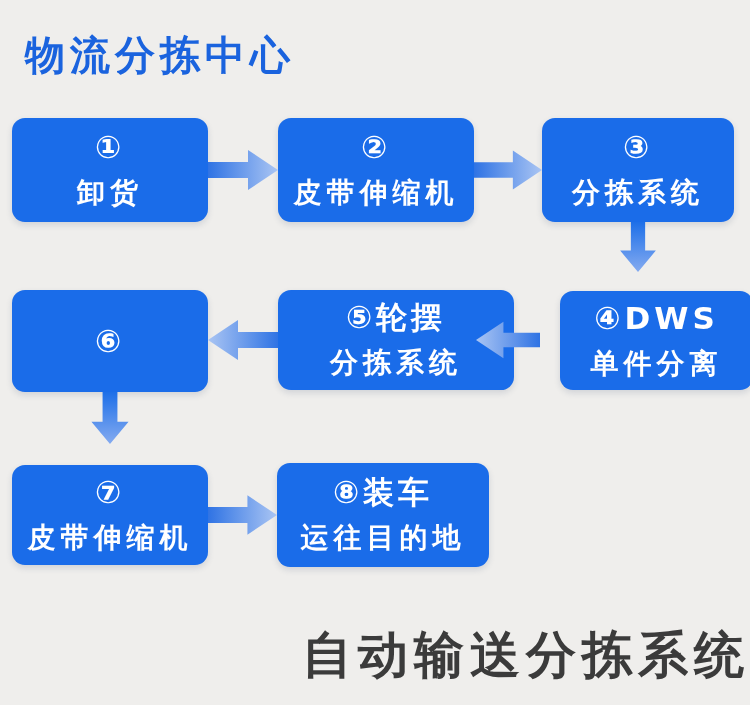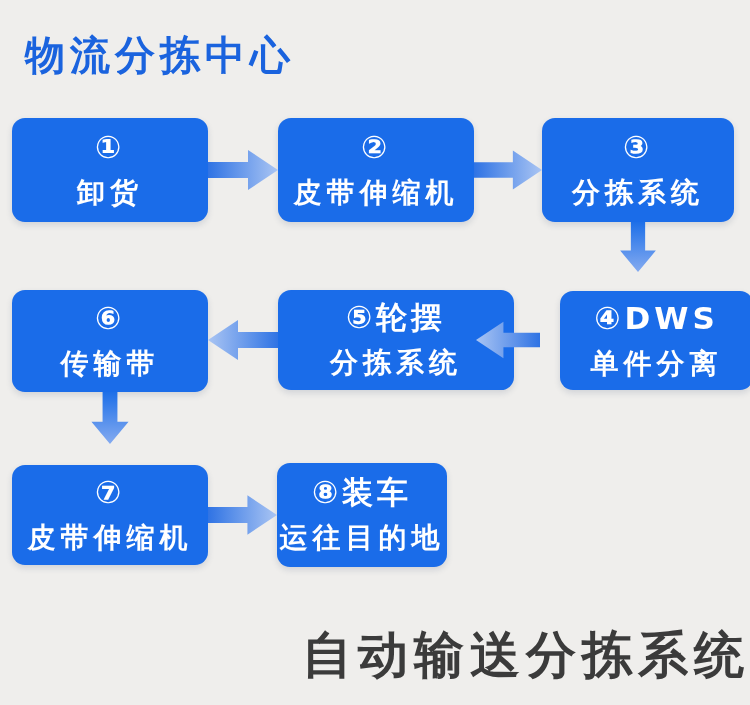--- a/index.html
+++ b/index.html
@@ -49,21 +49,21 @@
   .step .l1{font-size:31px;letter-spacing:4px;}
   .step .l2{font-size:28px;letter-spacing:5px;}
   
   .pos1{left:12px;top:118px;width:196px;height:104px;}
   .pos2{left:278px;top:118px;width:196px;height:104px;}
   .pos3{left:542px;top:118px;width:192px;height:104px;}
   .pos4{left:560px;top:291px;width:193px;height:99px;}
   .pos5{left:278px;top:290px;width:236px;height:100px;}
   .pos6{left:12px;top:290px;width:196px;height:102px;}
   .pos7{left:12px;top:465px;width:196px;height:100px;}
-  .pos8{left:277px;top:463px;width:170px;height:104px;}
+  .pos8{left:277px;top:463px;width:212px;height:104px;}
   
   .connector{position:absolute;line-height:0;}
   .c12{left:208px;top:148px;width:70px;height:44px;}
   .c23{left:474px;top:148px;width:68px;height:44px;}
   .c34{left:616px;top:222px;width:44px;height:50px;}
   .c45{left:476px;top:318px;width:64px;height:44px;}
   .c56{left:208px;top:318px;width:70px;height:44px;}
   .c67{left:88px;top:392px;width:44px;height:52px;}
   .c78{left:208px;top:493px;width:69px;height:44px;}
   .connector svg{width:100%;height:100%;display:block;}
@@ -112,21 +112,20 @@
     <div class="l2">单件分离</div>
   </div>
 
   <div class="step pos5">
     <div class="l1">⑤轮摆</div>
     <div class="l2">分拣系统</div>
   </div>
 
   <div class="step pos6">
     <div class="l1">⑥</div>
-    <div class="l2">传输带</div>
   </div>
 
   <div class="step pos7">
     <div class="l1">⑦</div>
     <div class="l2">皮带伸缩机</div>
   </div>
 
   <div class="step pos8">
     <div class="l1">⑧装车</div>
     <div class="l2">运往目的地</div>

